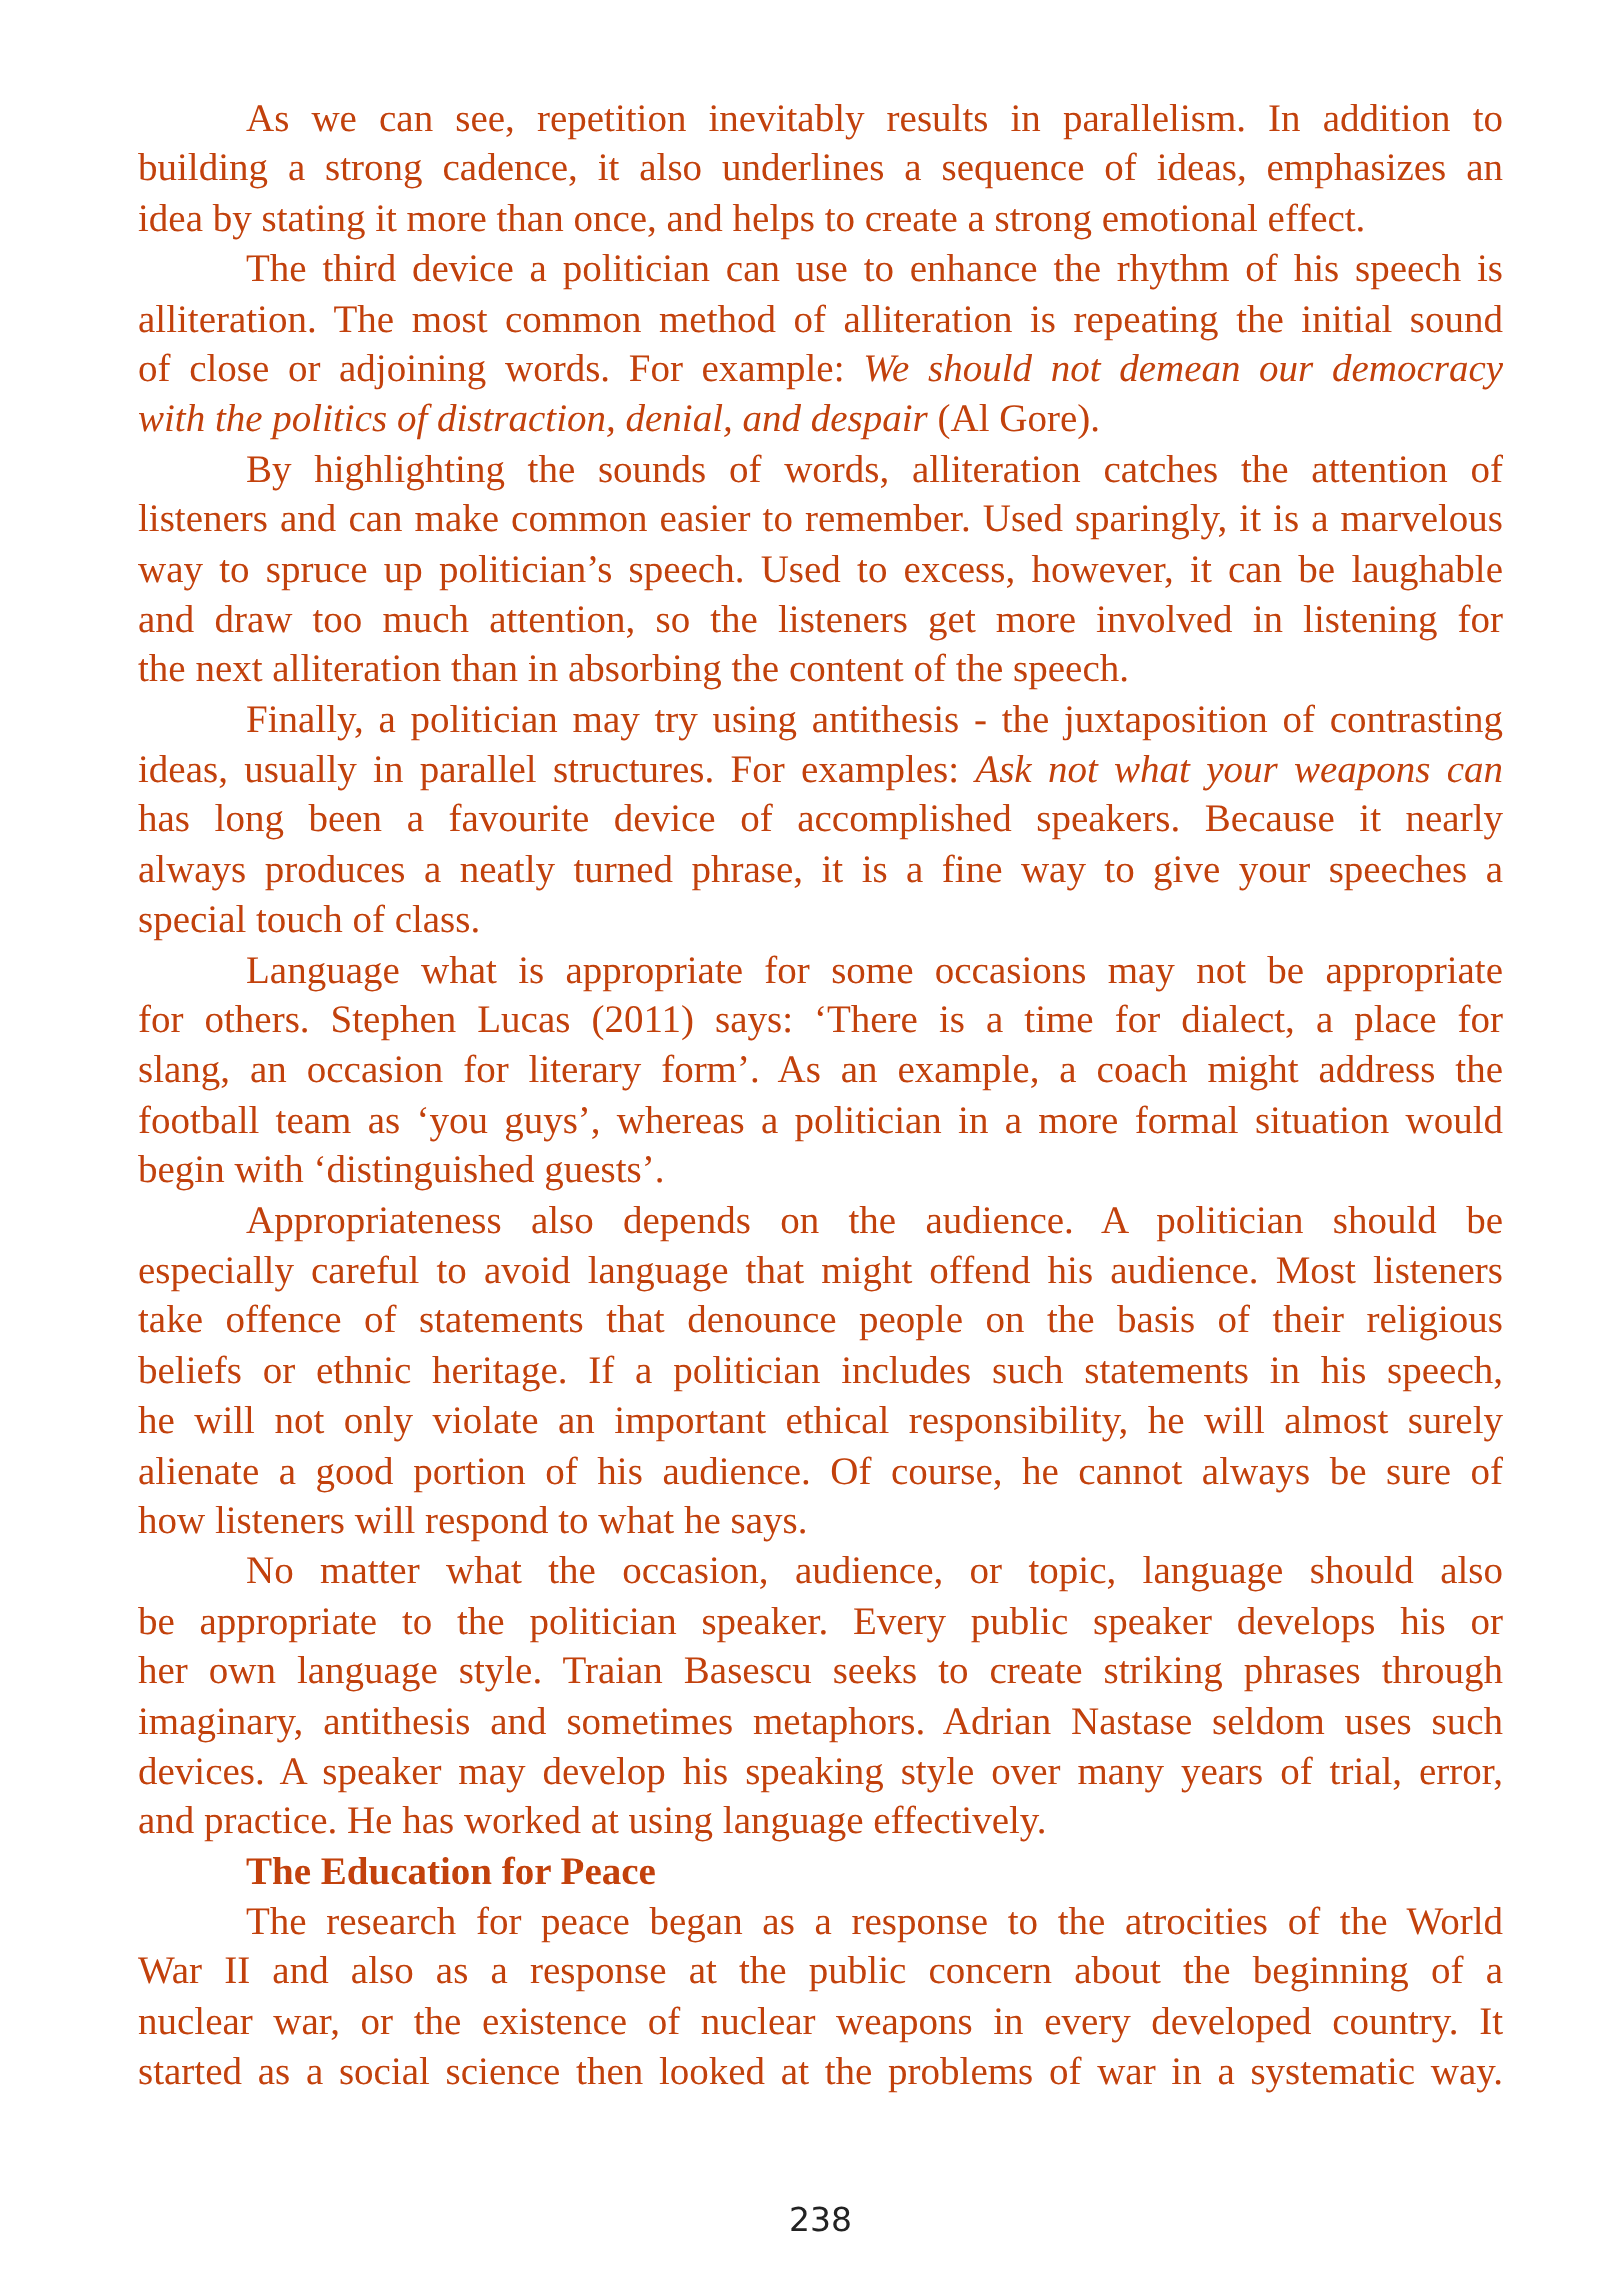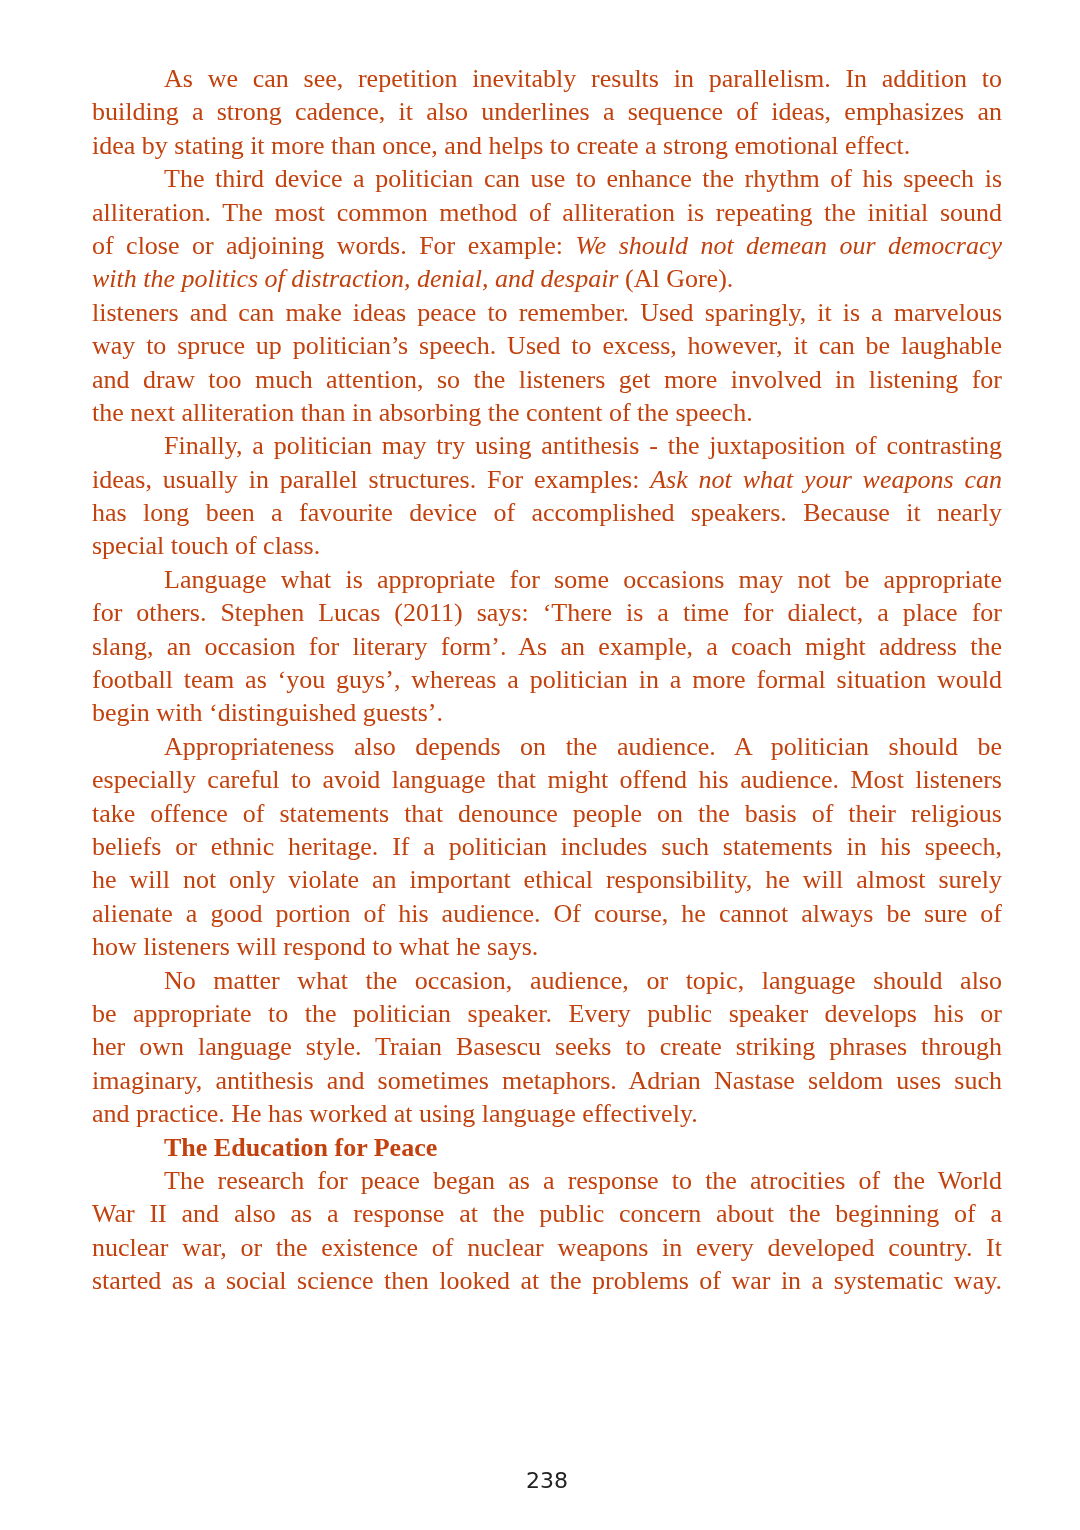--- a/index.html
+++ b/index.html
@@ -35,29 +35,31 @@
         <div class="line ">building a strong cadence, it also underlines a sequence of ideas, emphasizes an</div>
         <div class="line  last">idea by stating it more than once, and helps to create a strong emotional effect.</div>
       </div>
       <div>
         <div class="line  indent">The third device a politician can use to enhance the rhythm of his speech is</div>
         <div class="line ">alliteration. The most common method of alliteration is repeating the initial sound</div>
         <div class="line ">of close or adjoining words. For example: <span class="i">We should not demean our democracy</span></div>
         <div class="line  last"><span class="i">with the politics of distraction, denial, and despair</span> (Al Gore).</div>
       </div>
       <div>
-        <div class="line ">listeners and can make ideas peace to remember. Used sparingly, it is a marvelous</div>
+        <div class="line  indent">By highlighting the sounds of words, alliteration catches the attention of</div>
+        <div class="line ">listeners and can make common easier to remember. Used sparingly, it is a marvelous</div>
         <div class="line ">way to spruce up politician’s speech. Used to excess, however, it can be laughable</div>
         <div class="line ">and draw too much attention, so the listeners get more involved in listening for</div>
         <div class="line  last">the next alliteration than in absorbing the content of the speech.</div>
       </div>
       <div>
         <div class="line  indent">Finally, a politician may try using antithesis - the juxtaposition of contrasting</div>
         <div class="line ">ideas, usually in parallel structures. For examples: <span class="i">Ask not what your weapons can</span></div>
         <div class="line ">has long been a favourite device of accomplished speakers. Because it nearly</div>
+        <div class="line ">always produces a neatly turned phrase, it is a fine way to give your speeches a</div>
         <div class="line  last">special touch of class.</div>
       </div>
       <div>
         <div class="line  indent">Language what is appropriate for some occasions may not be appropriate</div>
         <div class="line ">for others. Stephen Lucas (2011) says: ‘There is a time for dialect, a place for</div>
         <div class="line ">slang, an occasion for literary form’. As an example, a coach might address the</div>
         <div class="line ">football team as ‘you guys’, whereas a politician in a more formal situation would</div>
         <div class="line  last">begin with ‘distinguished guests’.</div>
       </div>
       <div>
@@ -67,20 +69,21 @@
         <div class="line ">beliefs or ethnic heritage. If a politician includes such statements in his speech,</div>
         <div class="line ">he will not only violate an important ethical responsibility, he will almost surely</div>
         <div class="line ">alienate a good portion of his audience. Of course, he cannot always be sure of</div>
         <div class="line  last">how listeners will respond to what he says.</div>
       </div>
       <div>
         <div class="line  indent">No matter what the occasion, audience, or topic, language should also</div>
         <div class="line ">be appropriate to the politician speaker. Every public speaker develops his or</div>
         <div class="line ">her own language style. Traian Basescu seeks to create striking phrases through</div>
         <div class="line ">imaginary, antithesis and sometimes metaphors. Adrian Nastase seldom uses such</div>
+        <div class="line ">devices. A speaker may develop his speaking style over many years of trial, error,</div>
         <div class="line  last">and practice. He has worked at using language effectively.</div>
       </div>
       <div class="line indent heading">The Education for Peace</div>
       <div>
         <div class="line  indent">The research for peace began as a response to the atrocities of the World</div>
         <div class="line ">War II and also as a response at the public concern about the beginning of a</div>
         <div class="line ">nuclear war,  or the existence of nuclear weapons in every developed country. It</div>
         <div class="line ">started as a social science then looked at the problems of war in a systematic way.</div>
       </div>
     </div>

